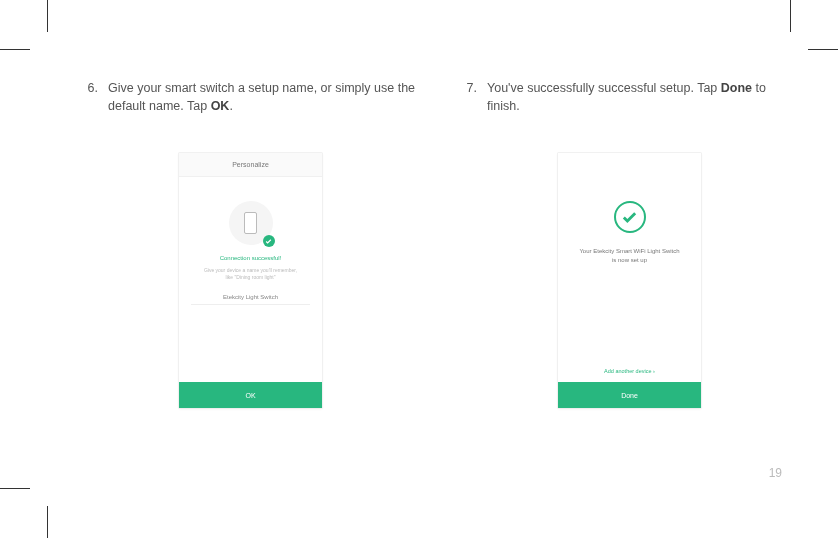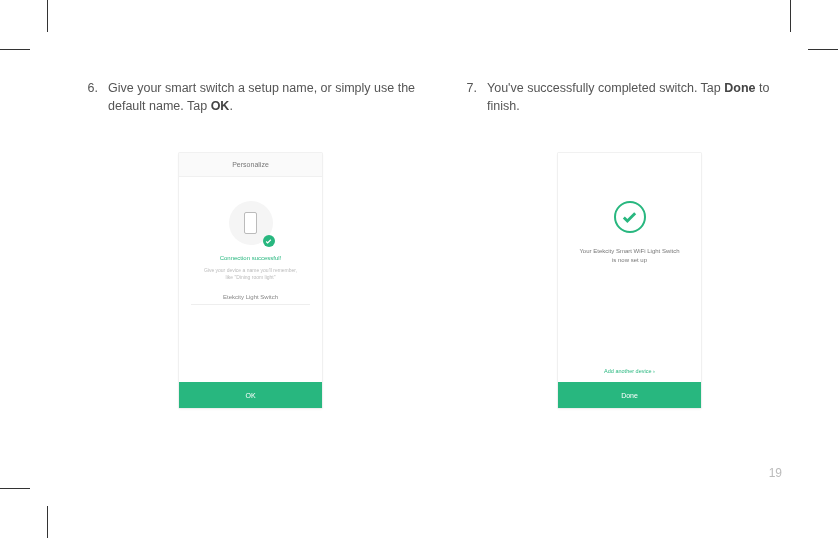--- a/index.html
+++ b/index.html
@@ -192,21 +192,21 @@
         <div class="device-name">Etekcity Light Switch</div>
       </div>
       <div class="screen-footer">OK</div>
     </div>
   </div>
 
   <div class="col">
     <div class="step">
       <div class="step-num">7.</div>
       <div class="step-text">
-        <span>You've successfully completed switch. Tap </span><b>Done</b><span> to finish.</span>
+        <span>You've successfully successful setup. Tap </span><b>Done</b><span> to finish.</span>
       </div>
     </div>
 
     <div class="screen">
       <div class="screen-body">
         <div class="success-check">
           <svg viewBox="0 0 24 24">
               <path fill="none" stroke="#28b77f" stroke-width="4" d="M4 12l5 5L20 6"></path>
             </svg>
         </div>

